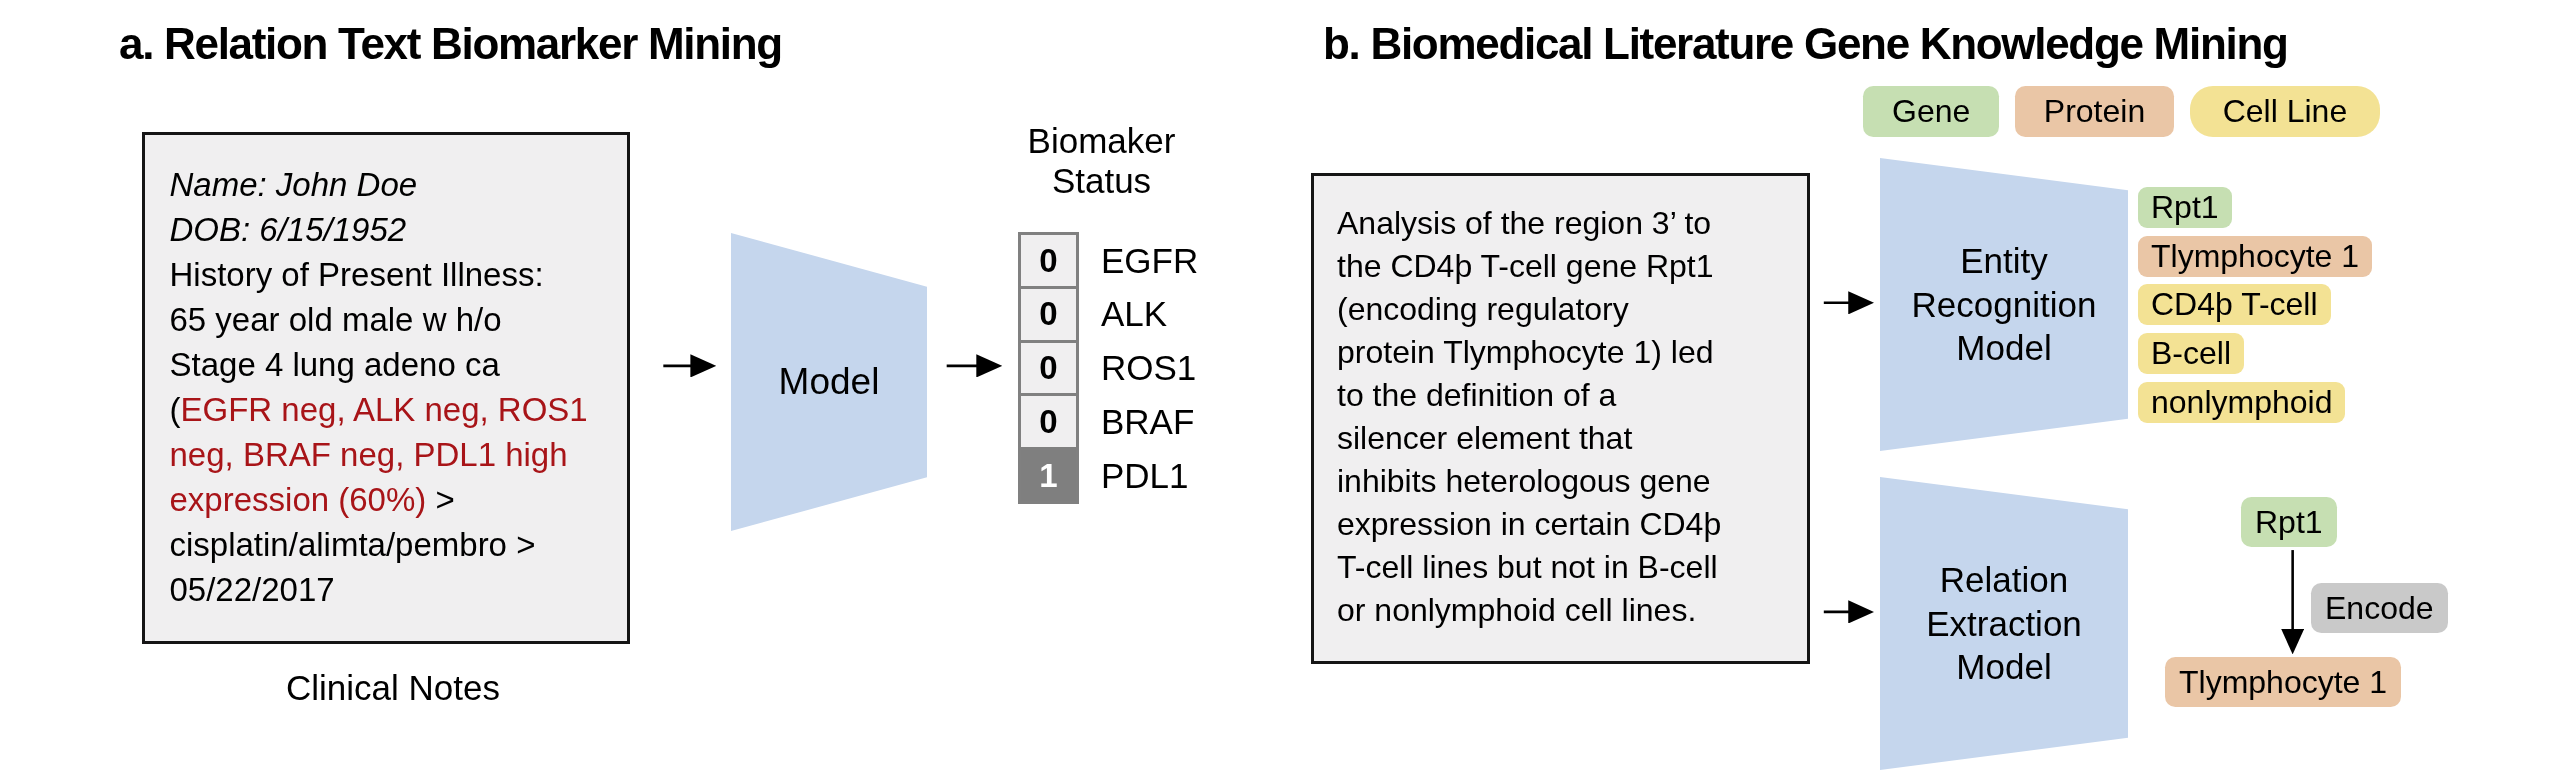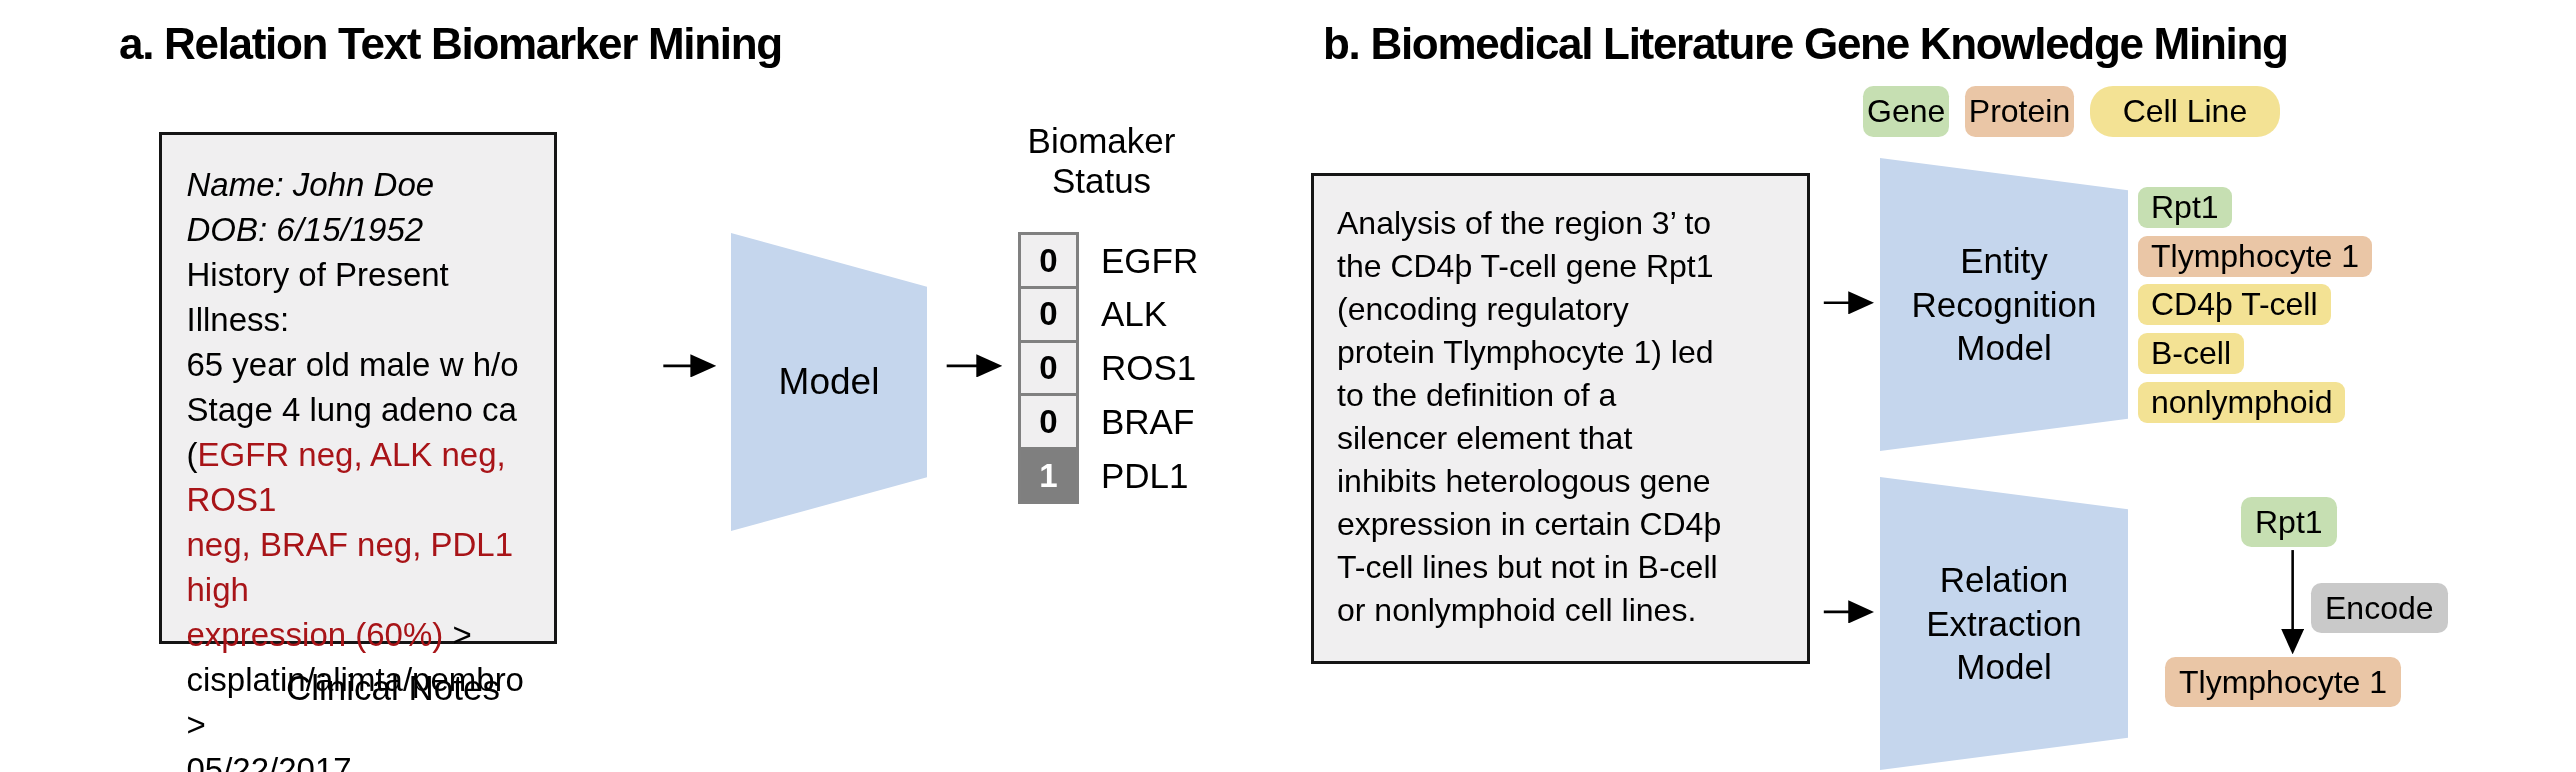--- a/index.html
+++ b/index.html
@@ -8,21 +8,21 @@
     font-family:"Liberation Sans", sans-serif;color:#000;overflow:hidden;
   }
   .panel-title{
     position:absolute;font-size:44px;font-weight:bold;letter-spacing:-1.3px;white-space:nowrap;
   }
   
   .note-box{
     position:absolute;background:var(--note-bg);border:3.2px solid #151515;
     box-sizing:border-box;font-size:33px;line-height:45px;white-space:pre-wrap;
   }
-  .note-a{left:159px;top:132px;width:398px;height:512px;padding:27px 24.5px;}
+  .note-a{left:142px;top:132px;width:488px;height:512px;padding:27px 24.5px;}
   .note-b{left:1311px;top:173px;width:499px;height:491px;padding:26px 23px;font-size:32px;line-height:43px;}
   .seg-italic{font-style:italic;}
   .seg-red{color:var(--red);}
   .caption{
     position:absolute;left:142px;top:668px;width:502px;text-align:center;font-size:35px;
   }
   
   .trap{
     position:absolute;background:var(--blue);
     display:flex;align-items:center;justify-content:center;text-align:center;
@@ -58,21 +58,21 @@
   
   .chip{
     display:inline-flex;align-items:center;justify-content:center;
     border-radius:10.3px;padding:2.6px 14px;font-size:32px;line-height:39px;white-space:nowrap;
   }
   .chip-gene{background:var(--gene);}
   .chip-protein{background:var(--protein);}
   .chip-cellline{background:var(--cellline);}
   .chip-relation{background:var(--relation);}
   .legend{position:absolute;left:1863px;top:86px;display:flex;gap:15.5px;}
-  .legend .chip{height:51px;padding:0 4px;box-sizing:border-box;}
+  .legend .chip{height:51px;padding:0 29px;box-sizing:border-box;}
   .legend .chip-cellline{padding:0 33px;border-radius:23px;}
   .entities{
     position:absolute;left:2138px;top:187px;display:flex;flex-direction:column;
     align-items:flex-start;gap:7.7px;
   }
   .entities .chip{height:41px;padding:0 13px;box-sizing:border-box;border-radius:9px;}
   .rel-chip{position:absolute;height:50px;box-sizing:border-box;}
   .rel-head{left:2241px;top:497px;}
   .rel-label{left:2311px;top:583px;}
   .rel-tail{left:2165px;top:657px;}

